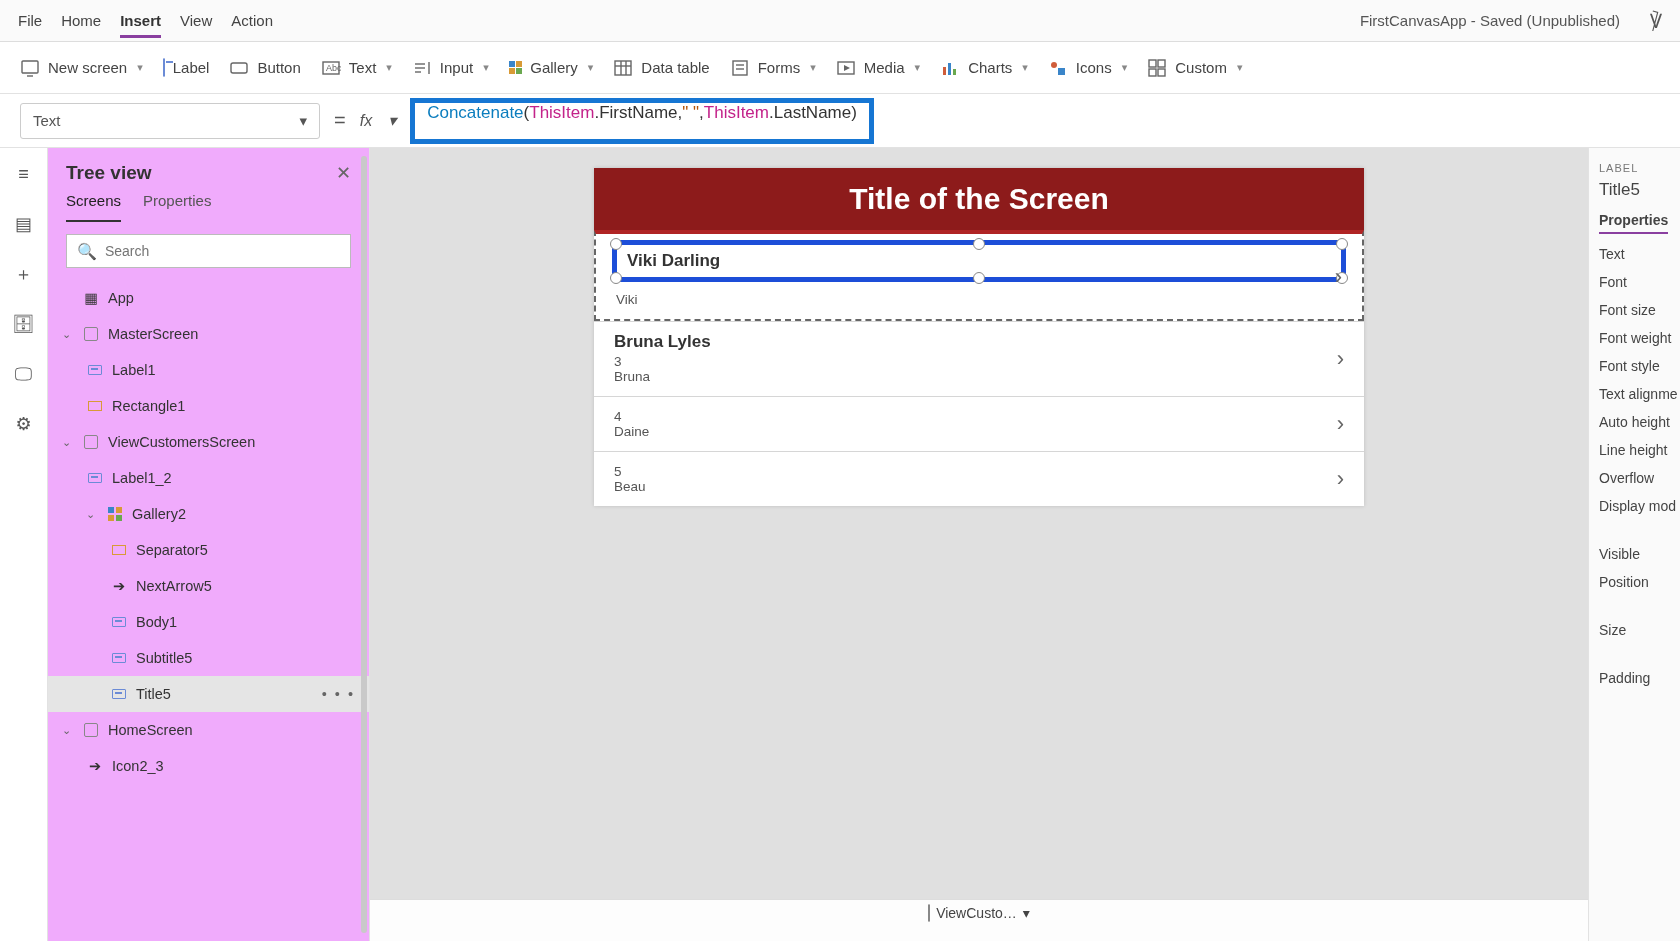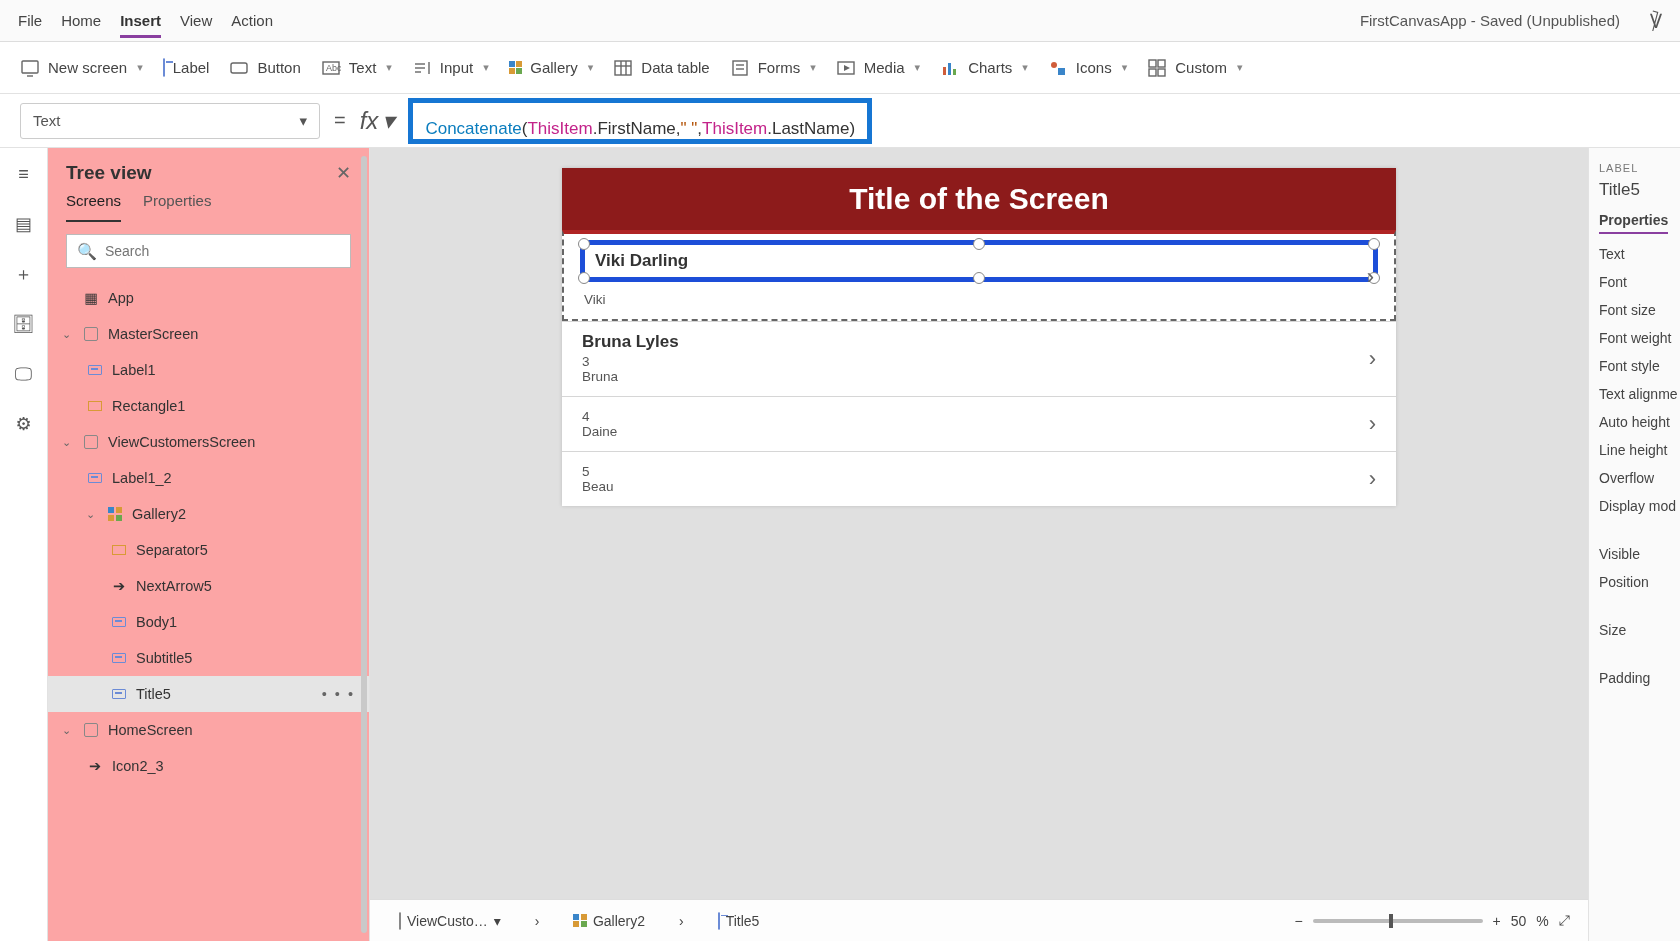--- a/index.html
+++ b/index.html
@@ -15,33 +15,33 @@
   
   .ribbon { height:52px; background:#fff; border-bottom:1px solid #e2e2e2; display:flex; align-items:center; padding:0 20px; gap:20px; font-size:15px; color:#444;}
   .ribbon .group { display:flex; align-items:center; gap:8px; cursor:pointer;}
   .ribbon svg.icon { width:20px; height:20px; stroke:#666; fill:none; stroke-width:1.4;}
   .ribbon .chev { font-size:11px; color:#888; margin-left:2px;}
 
   
   .formulabar { height:54px; background:#fff; border-bottom:1px solid #e2e2e2; display:flex; align-items:center; padding:0 20px; gap:14px; position:relative;}
   .prop-select { width:300px; height:36px; border:1px solid #ccc; border-radius:3px; display:flex; align-items:center; padding:0 12px; font-size:15px; color:#555; justify-content:space-between; background:#fff;}
   .eq { font-size:20px; color:#555;}
-  .fx { font-style:italic; font-size:24px; color:#555; display:flex; align-items:center; gap:4px;}
-  .formula-box { border:5px solid #1676d3; height:46px; display:flex; align-items:flex-end; padding:0 12px; background:#fff; font-family:Consolas,monospace; font-size:17px;}
+  .fx { font-style:italic; font-size:16px; color:#555; display:flex; align-items:center; gap:16px;}
+  .formula-box { border:5px solid #1676d3; height:46px; display:flex; align-items:flex-start; padding:0 12px; background:#fff; font-family:Consolas,monospace; font-size:17px;}
   .tok-fn{color:#0b7dbe;} .tok-kw{color:#c3238a;} .tok-prop{color:#333;} .tok-str{color:#b35207;} .tok-par{color:#333;}
 
   
   .main { display:flex; height:calc(941px - 42px - 52px - 54px); }
 
   
   .rail { width:48px; background:#fff; border-right:1px solid #e2e2e2; display:flex; flex-direction:column; align-items:center; padding-top:14px; gap:26px;}
   .rail div { width:24px; height:24px; color:#555; font-size:18px; display:flex;align-items:center;justify-content:center; cursor:pointer;}
 
   
-  .treepanel { width:322px; background:#fca5a5; border-right:1px solid #e2e2e2; display:flex; flex-direction:column;}
+  .treepanel { width:322px; background:#f0abfc; border-right:1px solid #e2e2e2; display:flex; flex-direction:column;}
   .treehdr { display:flex; align-items:center; justify-content:space-between; padding:14px 18px 4px 18px;}
   .treehdr h3{font-size:19px; font-weight:600;}
   .treehdr .close{font-size:18px; color:#666; cursor:pointer;}
   .treetabs { display:flex; gap:22px; padding:4px 18px 0 18px; font-size:15px; color:#555;}
   .treetabs span{padding-bottom:11px; cursor:pointer;}
   .treetabs .on{border-bottom:2px solid #333; color:#222;}
   .treesearch{ margin:12px 18px; border:1px solid #bbb; height:34px; display:flex; align-items:center; padding:0 10px; gap:8px; background:#fff;}
   .treesearch input{border:none; outline:none; font-size:14px; flex:1;}
   .tree { flex:1; overflow:auto; font-size:14.5px; color:#333;}
   .node { display:flex; align-items:center; gap:8px; height:36px; padding-left:14px; cursor:pointer;}
@@ -49,34 +49,34 @@
   .node .caret{width:12px; font-size:11px; color:#666;}
   .node .ic{width:18px; height:18px; display:inline-flex;align-items:center;justify-content:center;}
   .depth1{padding-left:38px;} .depth2{padding-left:62px;}
   .more{margin-left:auto; margin-right:14px; color:#666; letter-spacing:2px;}
   .scrollhint{position:absolute; right:2px; top:8px; bottom:8px; width:6px; background:#c9c9c9; border-radius:3px;}
   .treepanel{position:relative;}
 
   
   .canvaswrap { flex:1; background:#e0e0e0; display:flex; flex-direction:column; }
   .canvas { flex:1; display:flex; align-items:flex-start; justify-content:center; padding-top:20px;}
-  .screen { width:834px; background:#fff; box-shadow:0 0 4px rgba(0,0,0,.15);}
+  .screen { width:770px; background:#fff; box-shadow:0 0 4px rgba(0,0,0,.15);}
   .screen-header{ background:#8d1b1b; color:#fff; text-align:center; font-size:30px; font-weight:700; padding:14px 0;}
   .gitem { position:relative; border-top:1px solid #d6d6d6; padding:10px 20px 12px 20px;}
   .gitem .title{font-size:17px; font-weight:600;}
   .gitem .sub{font-size:13.5px; color:#555; margin-top:2px;}
   .gitem .body{font-size:13.5px; color:#555;}
   .gitem .chev{position:absolute; right:20px; top:50%; transform:translateY(-50%); font-size:22px; color:#666;}
   .gitem.dashed{border:2px dashed #666; border-top:4px solid #b02424}
   
   .selbox{border:5px solid #1d4ed8; position:relative; padding:6px 10px; margin:-4px -4px 10px -4px; background:#fff;}
   .handle{width:12px;height:12px;border:1px solid #888;border-radius:50%;background:#fff;position:absolute;}
   .h-tl{top:-7px;left:-7px;} .h-tr{top:-7px;right:-7px;} .h-bl{bottom:-7px;left:-7px;} .h-br{bottom:-7px;right:-7px;}
   .h-tm{top:-7px;left:50%;transform:translateX(-50%);} .h-bm{bottom:-7px;left:50%;transform:translateX(-50%);}
-  .canvasfoot { height:42px; background:#fdfdfd; border-top:1px solid #ddd; display:flex; align-items:center; padding:0 18px; gap:23px; font-size:14px; color:#444;}
+  .canvasfoot { height:42px; background:#fdfdfd; border-top:1px solid #ddd; display:flex; align-items:center; padding:0 18px; gap:16px; font-size:14px; color:#444;flex-direction:column;}
   .crumb{display:flex;align-items:center;gap:6px; padding:4px 10px; border:1px solid transparent;}
   .canvasfoot .spacer{flex:1;}
   .zoom{display:flex;align-items:center;gap:10px;}
   .slider{width:170px;height:4px;background:#bbb;position:relative;border-radius:2px;}
   .slider .thumb{position:absolute;top:-5px;left:45%;width:4px;height:14px;background:#555;}
 
   
   .props { width:92px; background:#fafafa; border-left:1px solid #e2e2e2; padding:14px 10px; font-size:14px; color:#444; display:flex; flex-direction:column; gap:12px; overflow:hidden;}
   .props .lab{font-size:11px; letter-spacing:1px; color:#777; text-transform:uppercase;}
   .props .nm{font-size:17px; margin-top:-6px;}

